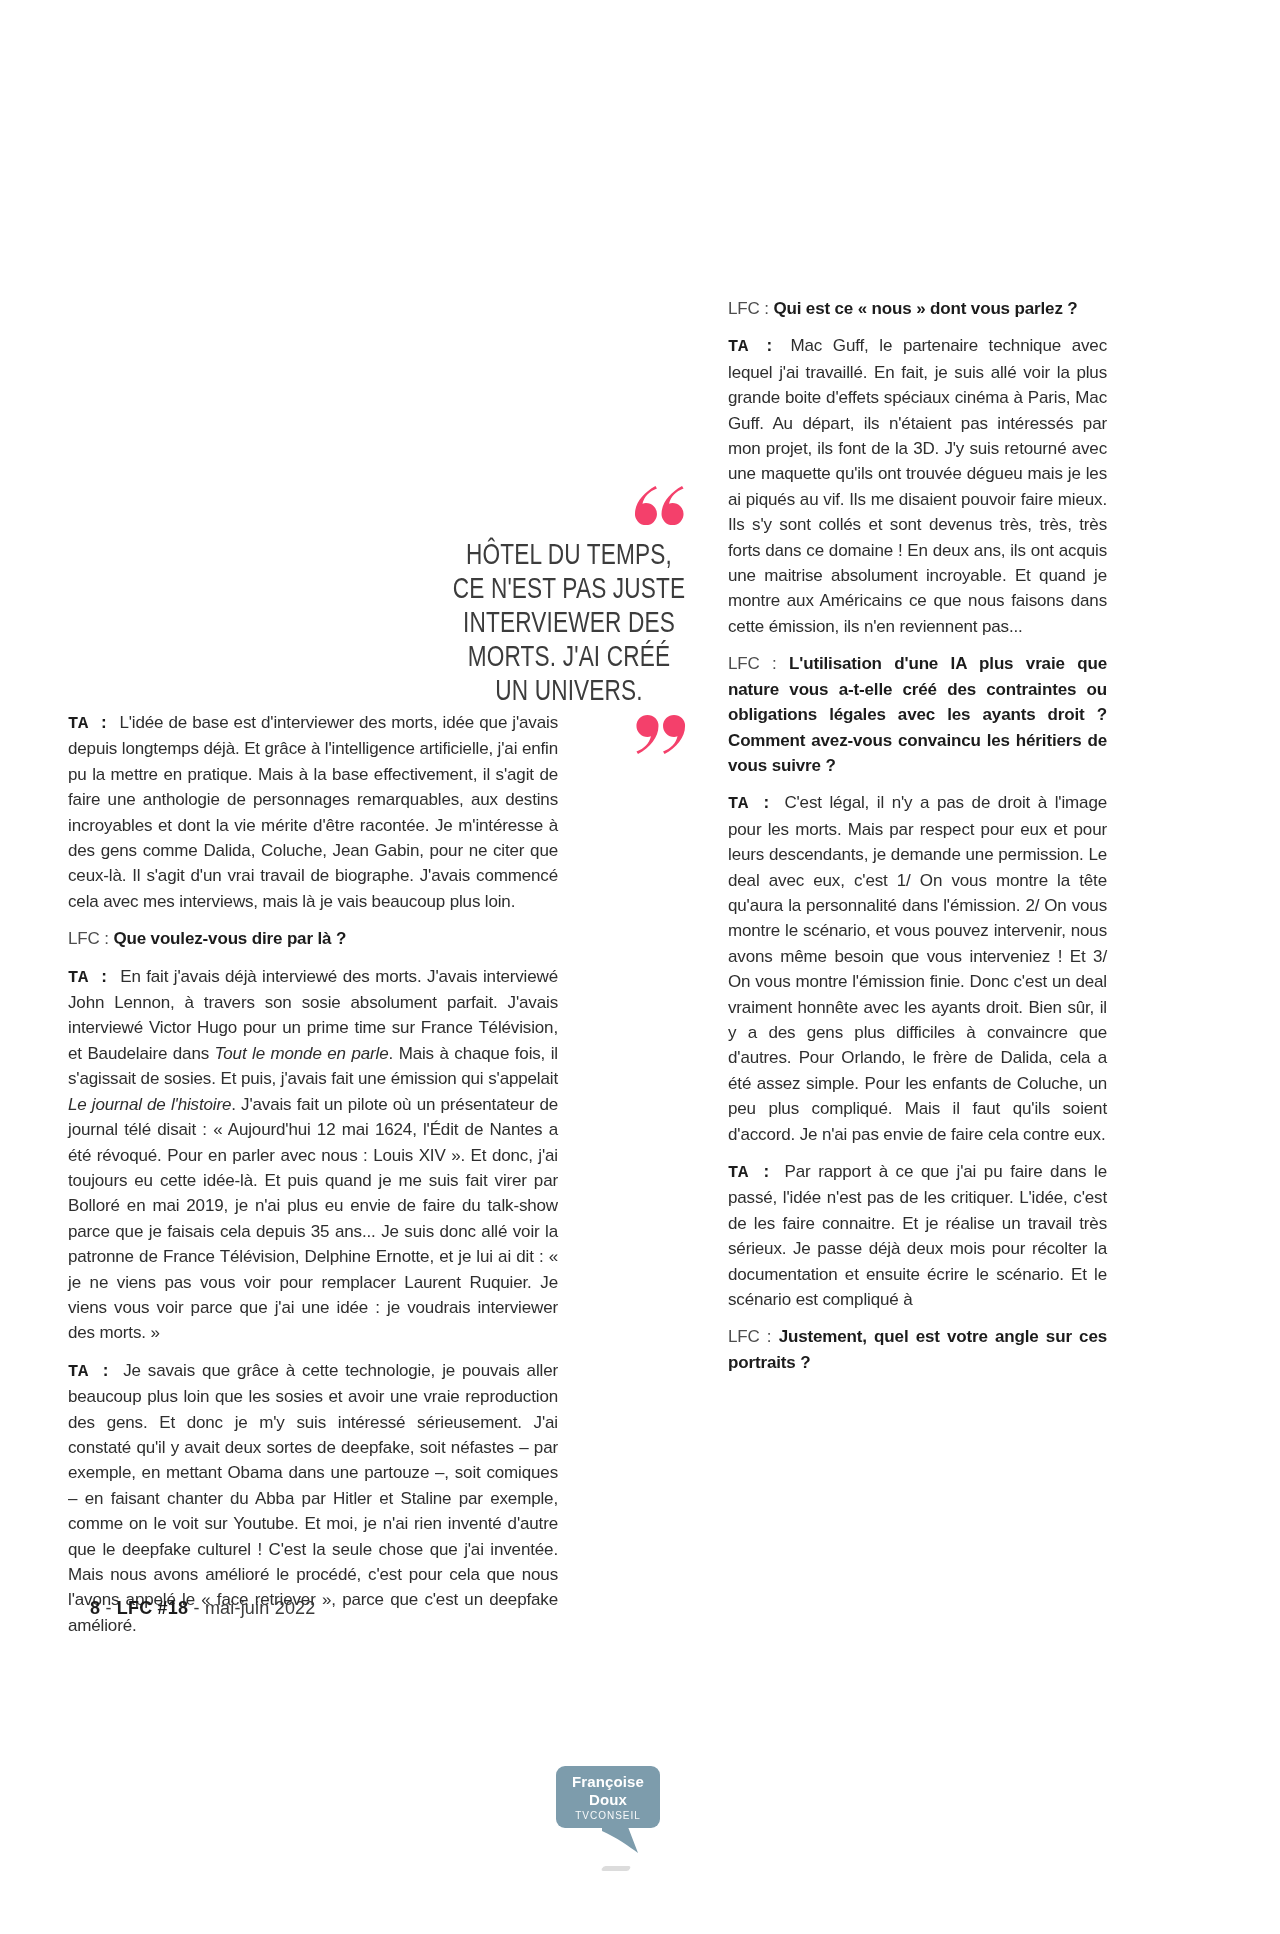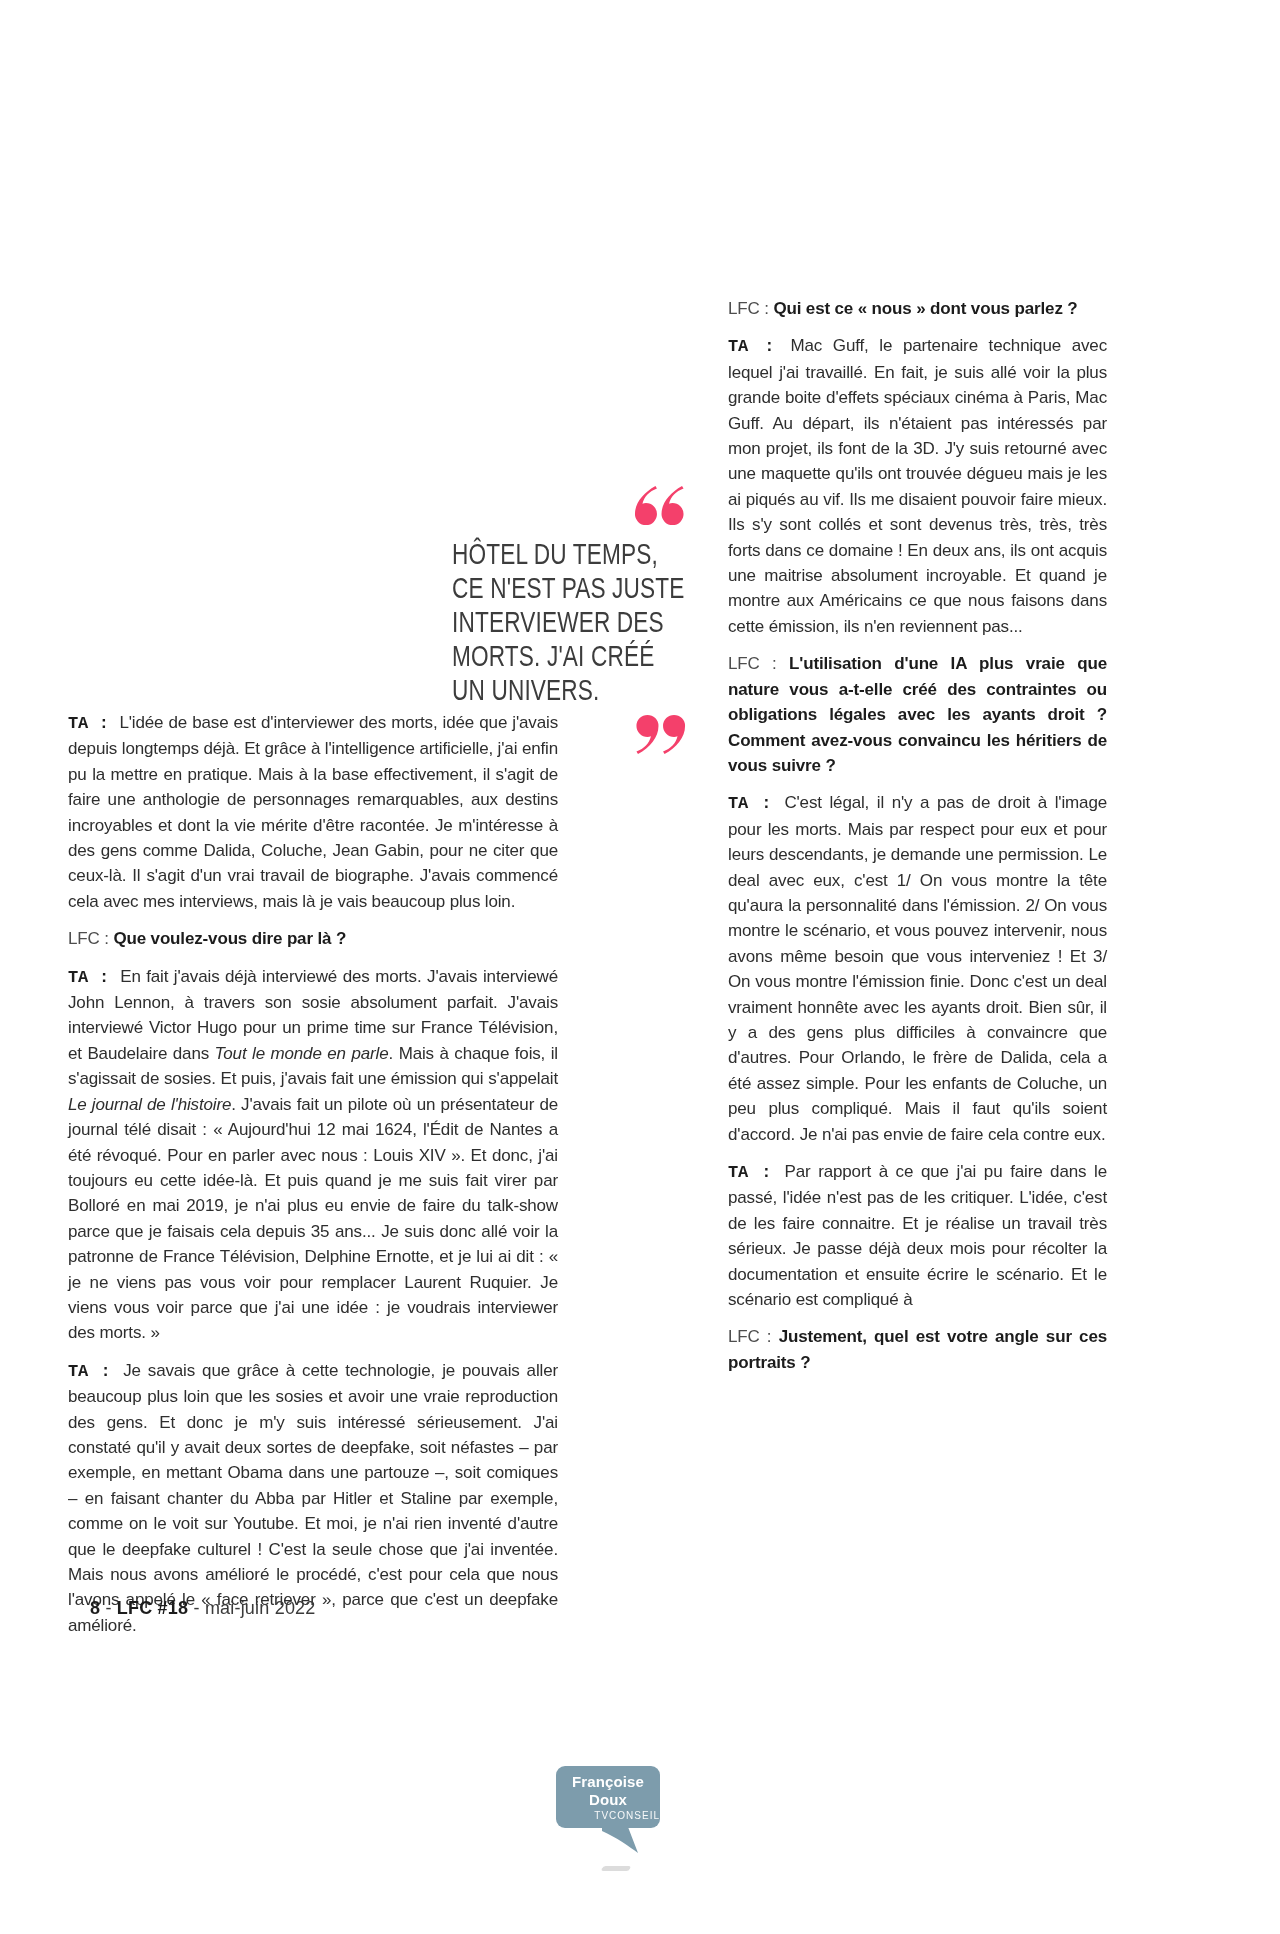--- a/index.html
+++ b/index.html
@@ -26,21 +26,21 @@
   .col p{margin:12px;padding:0;}
   .para.q .speaker{font-weight:400;color:#4d4d4d;}
   .para.q .text{font-weight:700;color:#1c1c1c;}
   .para.a .speaker{font-weight:700;color:#1c1c1c;font-family:Liberation Mono, monospace;}
   .para.a .text{font-weight:400;}
   .seg-i{font-style:italic;}
   
   .pull-quote{
     position:absolute;
     left:386px;top:486px;width:300px;
-    margin:0;text-align:left;
+    margin:0;text-align:center;
   }
   .pq-mark{display:block;margin-left:auto;}
   .pq-mark.close{margin-top:6px;}
   .pq-lines{
     margin-top:10px;
     font-size:29px;
     line-height:34px;
     color:#3c3c3c;
     letter-spacing:0.2px;
     transform:scaleX(0.78);
@@ -56,21 +56,21 @@
     letter-spacing:0.2px;
     margin-left:34px;
   }
   .footer .fb{font-weight:700;color:#1c1c1c;}
   
   .logo{position:absolute;left:556px;top:1766px;width:120px;}
   .bubble{
     width:104px;height:62px;
     border-radius:9px;
     display:flex;flex-direction:column;
-    align-items:flex-end;justify-content:center;
+    align-items:center;justify-content:center;
     color:#ffffff;text-align:center;
   }
   .bubble .lg-name{font-size:15px;font-weight:700;letter-spacing:0.1px;line-height:18px;}
   .bubble .lg-sub{font-size:10px;font-weight:400;letter-spacing:1px;line-height:13px;opacity:0.95;}
   .bubble-tail{display:block;margin-left:44px;margin-top:-1px;}
   .logo-shadow{
     position:absolute;left:46px;top:100px;
     width:28px;height:5px;border-radius:3px;
     background:#dcdcdc;transform:skewX(-25deg);
   }

